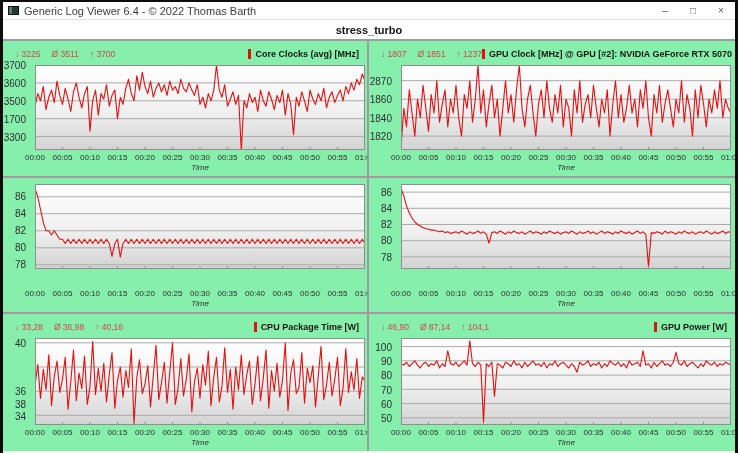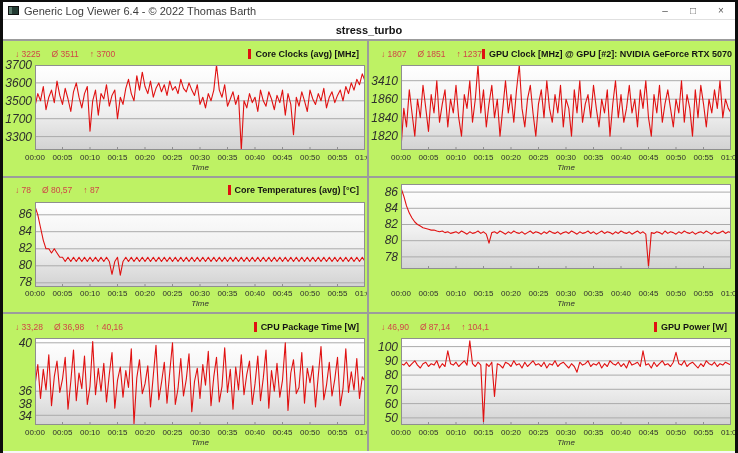--- a/index.html
+++ b/index.html
@@ -6,31 +6,31 @@
   body{width:738px;height:453px;font-family:"Liberation Sans",sans-serif;background:#000;position:relative;}
   .window{position:absolute;inset:0;background:#f6f6f6;border-left:3px solid #0d0d0d;border-right:3px solid #0d0d0d;border-top:2px solid #0d0d0d;box-sizing:border-box;}
   .titlebar{height:17px;background:#fff;display:flex;align-items:center;padding-left:5px;border-bottom:1px solid #e0e0e0;}
   .app-icon{width:11px;height:9px;background:#233b33;border:1px solid #111;margin-right:5px;box-sizing:border-box;}
   .app-icon i{display:block;width:3px;height:100%;background:#5a7a6d;}
   .titlebar-text{font-size:11px;color:#3c3c3c;white-space:nowrap;}
   .winbtns{margin-left:auto;display:flex;height:100%;}
   .winbtn{width:28px;display:flex;align-items:center;justify-content:center;color:#5a5a5a;font-size:10px;line-height:1;cursor:default;}
   .main-title-strip{height:19px;background:#fff;display:flex;align-items:center;justify-content:center;border-bottom:2px solid #9c9c9c;}
   .main-title{font-weight:bold;font-size:11px;color:#141414;}
-  .grid{display:grid;grid-template-columns:1fr 1fr;grid-template-rows:1fr 1fr 1fr;height:calc(100% - 41px);background:#bef264;}
+  .grid{display:grid;grid-template-columns:1fr 1fr;grid-template-rows:1fr 1fr 1fr;height:calc(100% - 41px);background:#86efac;}
   .cell{box-sizing:border-box;padding:3px 6px 2px 4px;display:flex;flex-direction:column;overflow:hidden;}
   .cell.bl{border-right:2px solid #9c9c9c;}
   .cell.bb{border-bottom:2px solid #9c9c9c;}
   .chart-header{display:flex;align-items:center;height:17px;flex:0 0 auto;padding:1px 2px 0 8px;white-space:nowrap;}
   .stats{color:#cf4747;display:flex;gap:11px;font-size:8.5px;}
   .ctitle{margin-left:auto;display:flex;align-items:center;font-weight:bold;color:#141414;font-size:9px;}
   .ctitle .bar{width:3px;height:10px;background:#e01111;margin-right:4px;flex:0 0 auto;}
   .plotwrap{flex:1 1 auto;display:flex;margin-top:3px;min-height:0;}
   .ycol{width:28px;position:relative;flex:0 0 auto;}
-  .ylab{position:absolute;right:3px;transform:translateY(-50%);font-size:12px;color:#2e2e2e;font-style:italic;}
+  .ylab{position:absolute;right:9px;transform:translateY(-50%);font-size:10px;color:#2e2e2e;}
   .plotarea{position:relative;width:330px;flex:0 0 auto;}
   .plotarea svg{position:absolute;left:0;top:0;}
   .xrow{position:relative;height:11px;margin-left:28px;width:330px;font-size:8px;color:#2e2e2e;flex:0 0 auto;}
   .xlab{position:absolute;top:1px;transform:translateX(-50%);white-space:nowrap;}
   .timelab{margin-left:28px;width:330px;text-align:center;font-size:8px;font-style:italic;color:#2e2e2e;height:11px;flex:0 0 auto;}
 </style>
 </head>
 <body>
 
 <div class="window">
@@ -134,21 +134,21 @@
         <span class="ctitle">
           <span class="bar"></span>
           <span>GPU Clock [MHz] @ GPU [#2]: NVIDIA GeForce RTX 5070 Laptop</span>
         </span>
       </div>
       <div class="plotwrap">
         <div class="ycol">
             <span class="ylab" style="top: 71.1413px;">1820</span>
             <span class="ylab" style="top: 52.663px;">1840</span>
             <span class="ylab" style="top: 34.1848px;">1860</span>
-            <span class="ylab" style="top: 15.7065px;">3410</span>
+            <span class="ylab" style="top: 15.7065px;">2870</span>
           </div>
         <div class="plotarea" style="height: 85px;">
             <svg width="330" height="85" viewBox="0 0 330 85">
               <defs>
                 <linearGradient id="g1" x1="0" y1="0" x2="0" y2="1">
                   <stop offset="0%" stop-color="#ffffff"></stop>
                   <stop offset="55%" stop-color="#f0f0f0"></stop>
                   <stop offset="100%" stop-color="#d2d2d2"></stop>
                 </linearGradient>
               </defs>
@@ -187,31 +187,20 @@
           <span class="xlab" style="left: 220px;">00:40</span>
           <span class="xlab" style="left: 247.5px;">00:45</span>
           <span class="xlab" style="left: 275px;">00:50</span>
           <span class="xlab" style="left: 302.5px;">00:55</span>
           <span class="xlab" style="left: 330px;">01:00</span>
         </div>
       <div class="timelab">Time</div>
     </div>
 
     <div class="cell bl bb chart-cell">
-      <div class="chart-header">
-        <span class="stats">
-          <span>↓ 78</span>
-          <span>Ø 80,57</span>
-          <span>↑ 87</span>
-        </span>
-        <span class="ctitle">
-          <span class="bar"></span>
-          <span>Core Temperatures (avg) [°C]</span>
-        </span>
-      </div>
       <div class="plotwrap">
         <div class="ycol">
             <span class="ylab" style="top: 80.75px;">78</span>
             <span class="ylab" style="top: 63.75px;">80</span>
             <span class="ylab" style="top: 46.75px;">82</span>
             <span class="ylab" style="top: 29.75px;">84</span>
             <span class="ylab" style="top: 12.75px;">86</span>
           </div>
         <div class="plotarea" style="height: 85px;">
             <svg width="330" height="85" viewBox="0 0 330 85">

